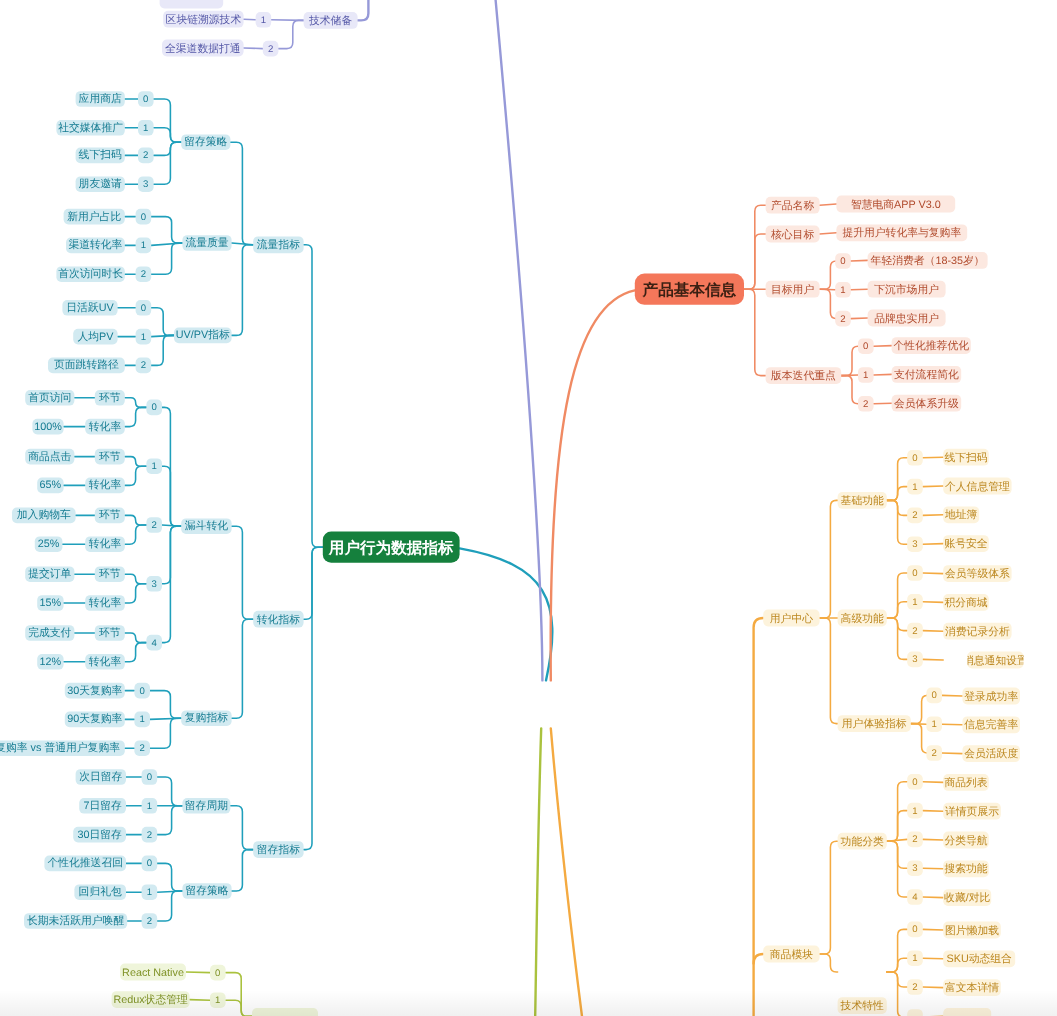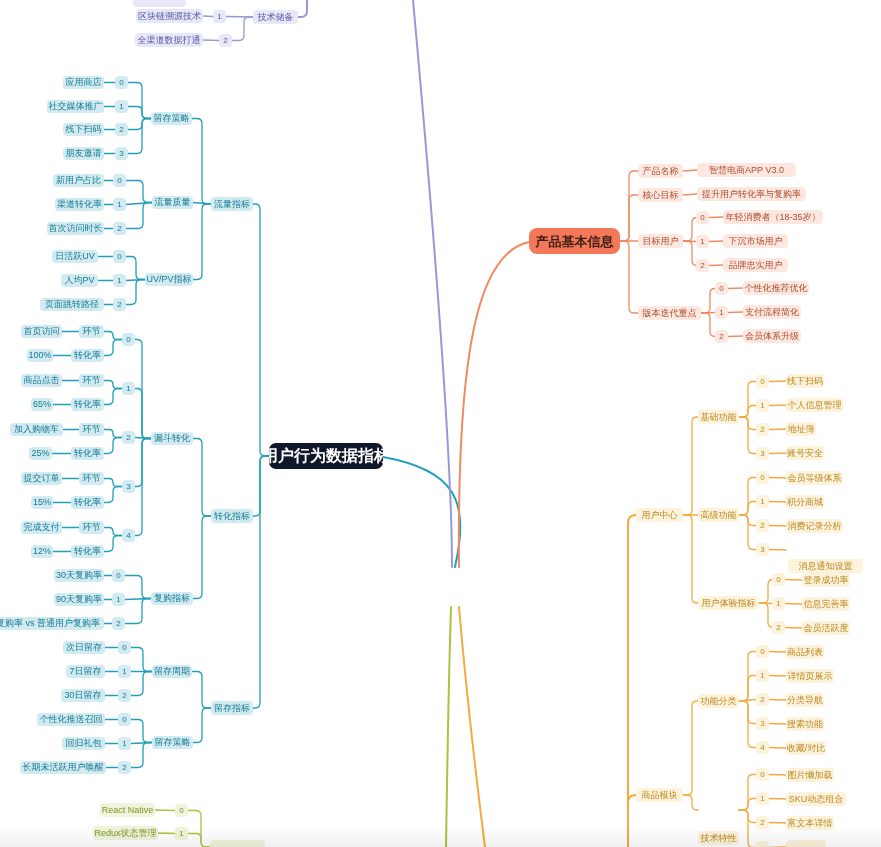--- a/index.html
+++ b/index.html
@@ -6,21 +6,21 @@
   #stage{
     position:relative;width:881px;height:847px;overflow:hidden;background:#ffffff;
     font-family:"Liberation Sans","DejaVu Sans",sans-serif;
   }
   #edges{position:absolute;left:0;top:0;}
   .node{
     position:absolute;box-sizing:border-box;display:flex;align-items:center;justify-content:center;
     white-space:nowrap;overflow:hidden;border-radius:4px;font-size:9px;line-height:1;z-index:2;
   }
   .k-center{background:#262f6b;color:#ffffff;font-size:20px;font-weight:bold;border-radius:9px;letter-spacing:0.5px;}
-  .k-teal-head{background:#0f172a;color:#ffffff;font-size:16px;font-weight:bold;border-radius:7px;}
+  .k-teal-head{background:#15803d;color:#ffffff;font-size:13px;font-weight:bold;border-radius:7px;}
   .k-orange-head{background:#f4775a;color:#3c2013;font-size:13px;font-weight:bold;border-radius:8px;}
   .k-teal,.k-teal-b{background:#d2eaf1;color:#157b91;}
   .k-orange,.k-orange-b{background:#fce8e0;color:#b04a2c;}
   .k-amber,.k-amber-b{background:#fdf3dc;color:#bb861d;}
   .k-purple,.k-purple-b{background:#e8e8f8;color:#5558a7;}
   .k-green,.k-green-b{background:#eff5da;color:#7f9226;}
   .k-teal-b,.k-orange-b,.k-amber-b,.k-purple-b,.k-green-b{font-size:8px;border-radius:4px;}
   .trunk{fill:none;stroke-width:2;stroke-linecap:round;}
   .trunk-teal{stroke:#1f9fbb;}
   .trunk-purple{stroke:#9699d8;}
@@ -301,21 +301,21 @@
     <div class="node k-amber-b" style="left: 756px; top: 447px; width: 13px; height: 13px;">3</div>
     <div class="node k-amber" style="left: 786px; top: 446px; width: 38px; height: 14px;">账号安全</div>
     <div class="node k-amber" style="left: 698px; top: 508px; width: 41px; height: 14px;">高级功能</div>
     <div class="node k-amber-b" style="left: 756px; top: 471px; width: 13px; height: 13px;">0</div>
     <div class="node k-amber" style="left: 786px; top: 471px; width: 57px; height: 14px;">会员等级体系</div>
     <div class="node k-amber-b" style="left: 756px; top: 495px; width: 13px; height: 13px;">1</div>
     <div class="node k-amber" style="left: 786px; top: 495px; width: 38px; height: 14px;">积分商城</div>
     <div class="node k-amber-b" style="left: 756px; top: 519px; width: 13px; height: 13px;">2</div>
     <div class="node k-amber" style="left: 786px; top: 519px; width: 57px; height: 14px;">消费记录分析</div>
     <div class="node k-amber-b" style="left: 756px; top: 543px; width: 13px; height: 13px;">3</div>
-    <div class="node k-amber" style="left: 788px; top: 543px; width: 75px; height: 14px; margin-top: 16px;">消息通知设置</div>
+    <div class="node k-amber" style="left: 806px; top: 543px; width: 47px; height: 14px;">消息通知设置</div>
     <div class="node k-amber" style="left: 698px; top: 596px; width: 61px; height: 14px;">用户体验指标</div>
     <div class="node k-amber-b" style="left: 772px; top: 573px; width: 13px; height: 13px;">0</div>
     <div class="node k-amber" style="left: 802px; top: 573px; width: 48px; height: 14px;">登录成功率</div>
     <div class="node k-amber-b" style="left: 772px; top: 597px; width: 13px; height: 13px;">1</div>
     <div class="node k-amber" style="left: 802px; top: 597px; width: 48px; height: 14px;">信息完善率</div>
     <div class="node k-amber-b" style="left: 772px; top: 621px; width: 13px; height: 13px;">2</div>
     <div class="node k-amber" style="left: 802px; top: 621px; width: 48px; height: 14px;">会员活跃度</div>
     <div class="node k-amber" style="left: 636px; top: 788px; width: 47px; height: 14px;">商品模块</div>
     <div class="node k-amber" style="left: 698px; top: 694px; width: 41px; height: 14px;">功能分类</div>
     <div class="node k-amber-b" style="left: 756px; top: 645px; width: 13px; height: 13px;">0</div>

